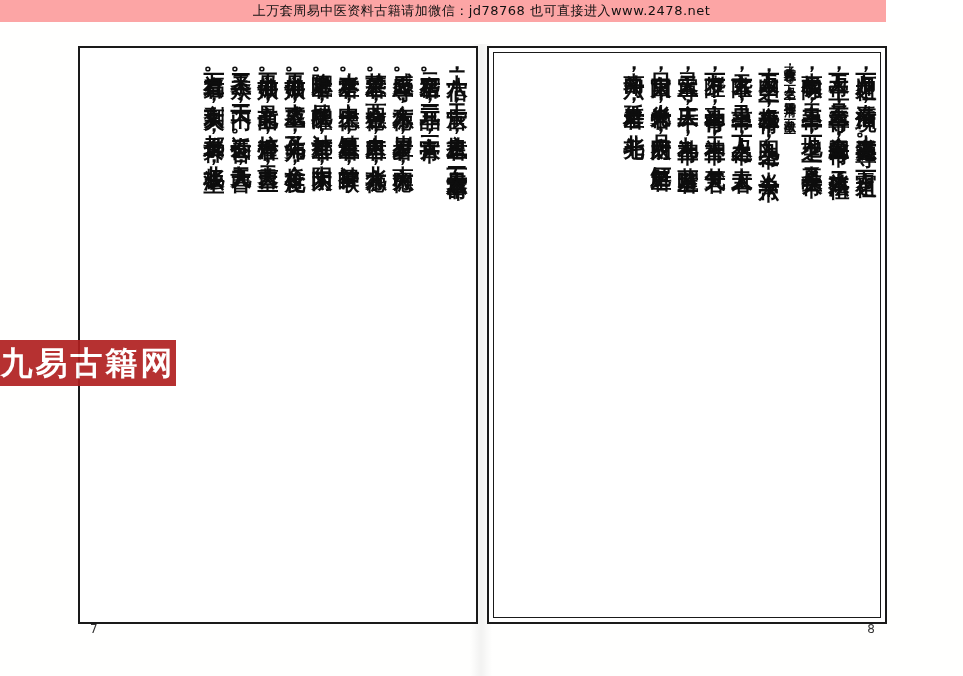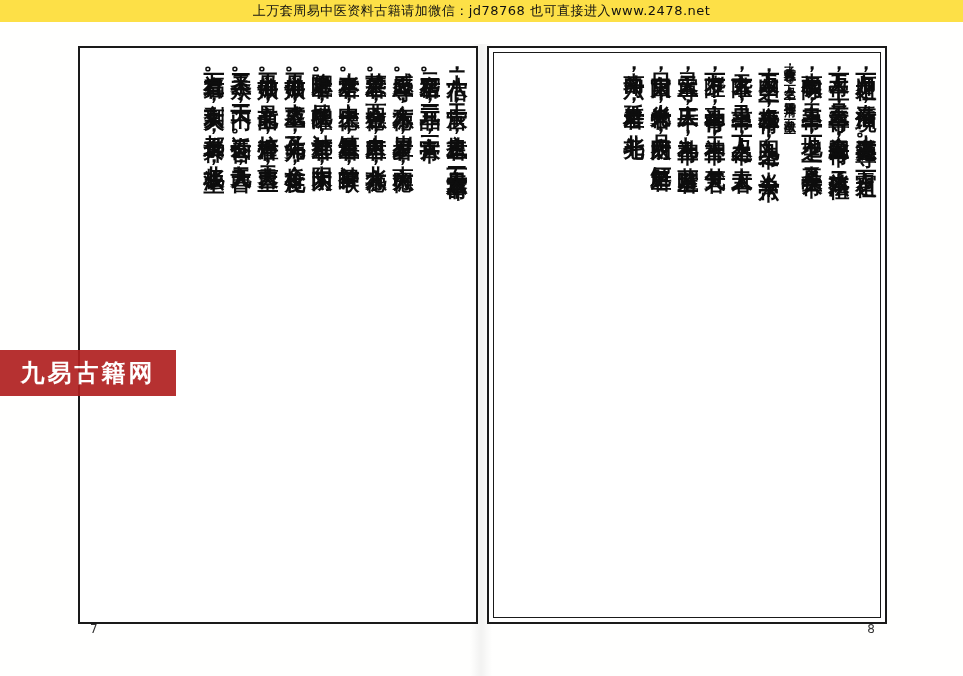--- a/index.html
+++ b/index.html
@@ -9,23 +9,23 @@
   }
   body {
     width: 963px;
     height: 676px;
     font-family: "DejaVu Sans", sans-serif;
     overflow: hidden;
     position: relative;
   }
   #page {
     position: relative;
-    width: 963px;
+    width: 886px;
     height: 676px;
-    background: #fde047;
+    background: #fca5a5;
   }
   .top-banner {
     position: absolute;
     top: 0;
     left: 0;
     width: 963px;
     height: 22px;
     line-height: 22px;
     text-align: center;
     font-size: 13px;
@@ -113,26 +113,26 @@
     color: #333;
     font-family: "DejaVu Sans", sans-serif;
   }
   .folio.l { left: 12px; }
   .folio.r { right: 12px; }
 
   
   .watermark {
     position: absolute;
     left: 0px;
-    top: 328px;
+    top: 318px;
     width: 176px;
     height: 46px;
     background: #b02020;
     color: #ffffff;
-    font-size: 24px;
+    font-size: 32px;
     font-weight: 700;
     letter-spacing: 3px;
     line-height: 46px;
     text-align: center;
     font-family: "DejaVu Sans", sans-serif;
     opacity: 0.92;
   }
   .gutter-shade {
     position: absolute;
     top: 22px;

